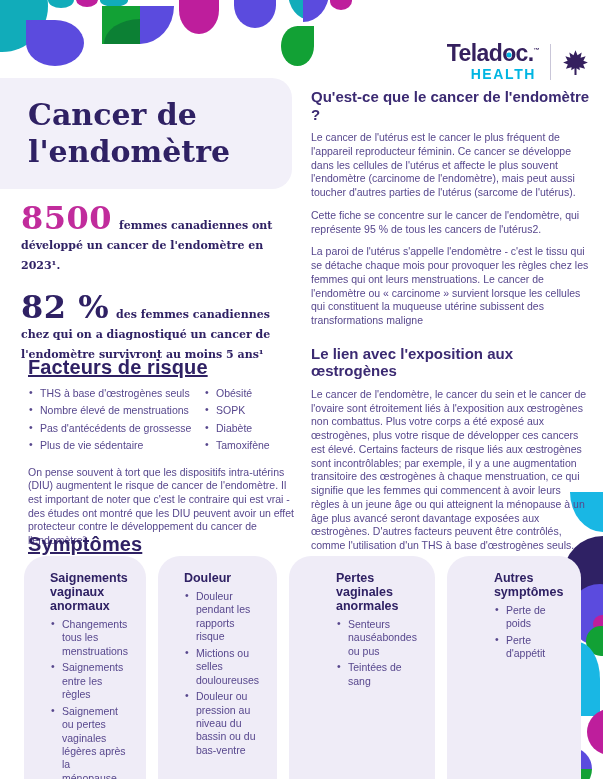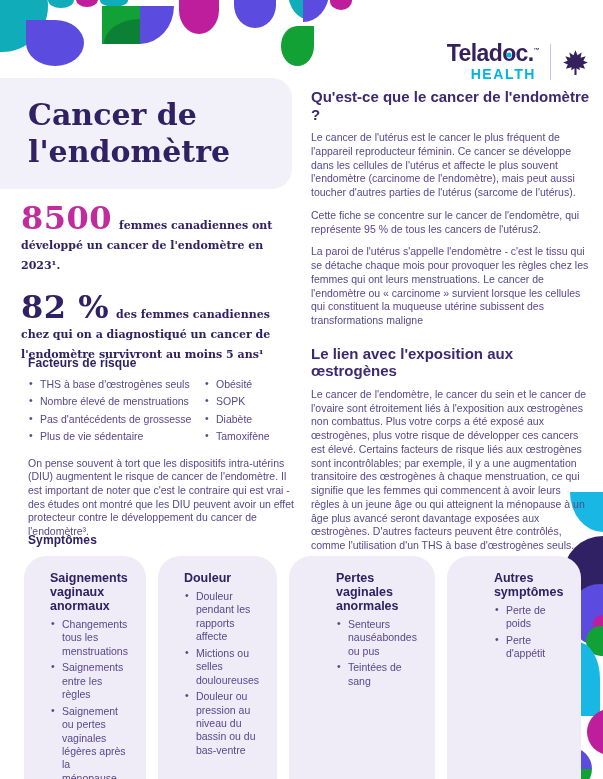--- a/index.html
+++ b/index.html
@@ -32,21 +32,21 @@
   
   .stats { position:absolute; left:21px; top:202px; width:272px; z-index:1; }
   .stat { font-family:"DejaVu Serif", serif; font-weight:bold; color:var(--indigo,#2F2164); }
   .stat + .stat { margin-top:18px; }
   .stat .big { font-size:32px; line-height:1; letter-spacing:0.5px; margin-right:7px; }
   .stat .big.magenta { color:var(--stat_magenta,#C12C9C); }
   .stat .txt { font-size:11px; line-height:1.32; }
   
   .risk { position:absolute; left:28px; top:356px; width:268px; z-index:1; }
   .h-section {
-    font-size:12px; font-weight:bold; color:var(--indigo,#2F2164); letter-spacing:0.1px;
+    font-size:20px; font-weight:bold; color:var(--indigo,#2F2164); letter-spacing:0.1px;text-decoration:underline;
   }
   .risk .h-section { margin-bottom:8px; }
   .risk-cols { display:flex;align-items:center; }
   .risk-cols ul:first-child { width:176px; }
   .risk-cols ul:last-child  { flex:1; }
   ul.blist { list-style:none; }
   ul.blist li {
     position:relative; padding-left:12px; margin-bottom:4px;
     font-size:10.5px; line-height:1.28; color:var(--body,#57478D);
   }
@@ -173,21 +173,21 @@
       <h3>Saignements vaginaux anormaux</h3>
       <ul class="blist">
           <li>Changements tous les menstruations</li>
           <li>Saignements entre les règles</li>
           <li>Saignement ou pertes vaginales légères après la ménopause</li>
         </ul>
     </div>
     <div class="card tall">
       <h3>Douleur</h3>
       <ul class="blist">
-          <li>Douleur pendant les rapports affecte</li>
+          <li>Douleur pendant les rapports risque</li>
           <li>Mictions ou selles douloureuses</li>
           <li>Douleur ou pression au niveau du bassin ou du bas-ventre</li>
         </ul>
     </div>
     <div class="card short">
       <h3>Pertes vaginales anormales</h3>
       <ul class="blist">
           <li>Senteurs nauséabondes ou pus</li>
           <li>Teintées de sang</li>
         </ul>

